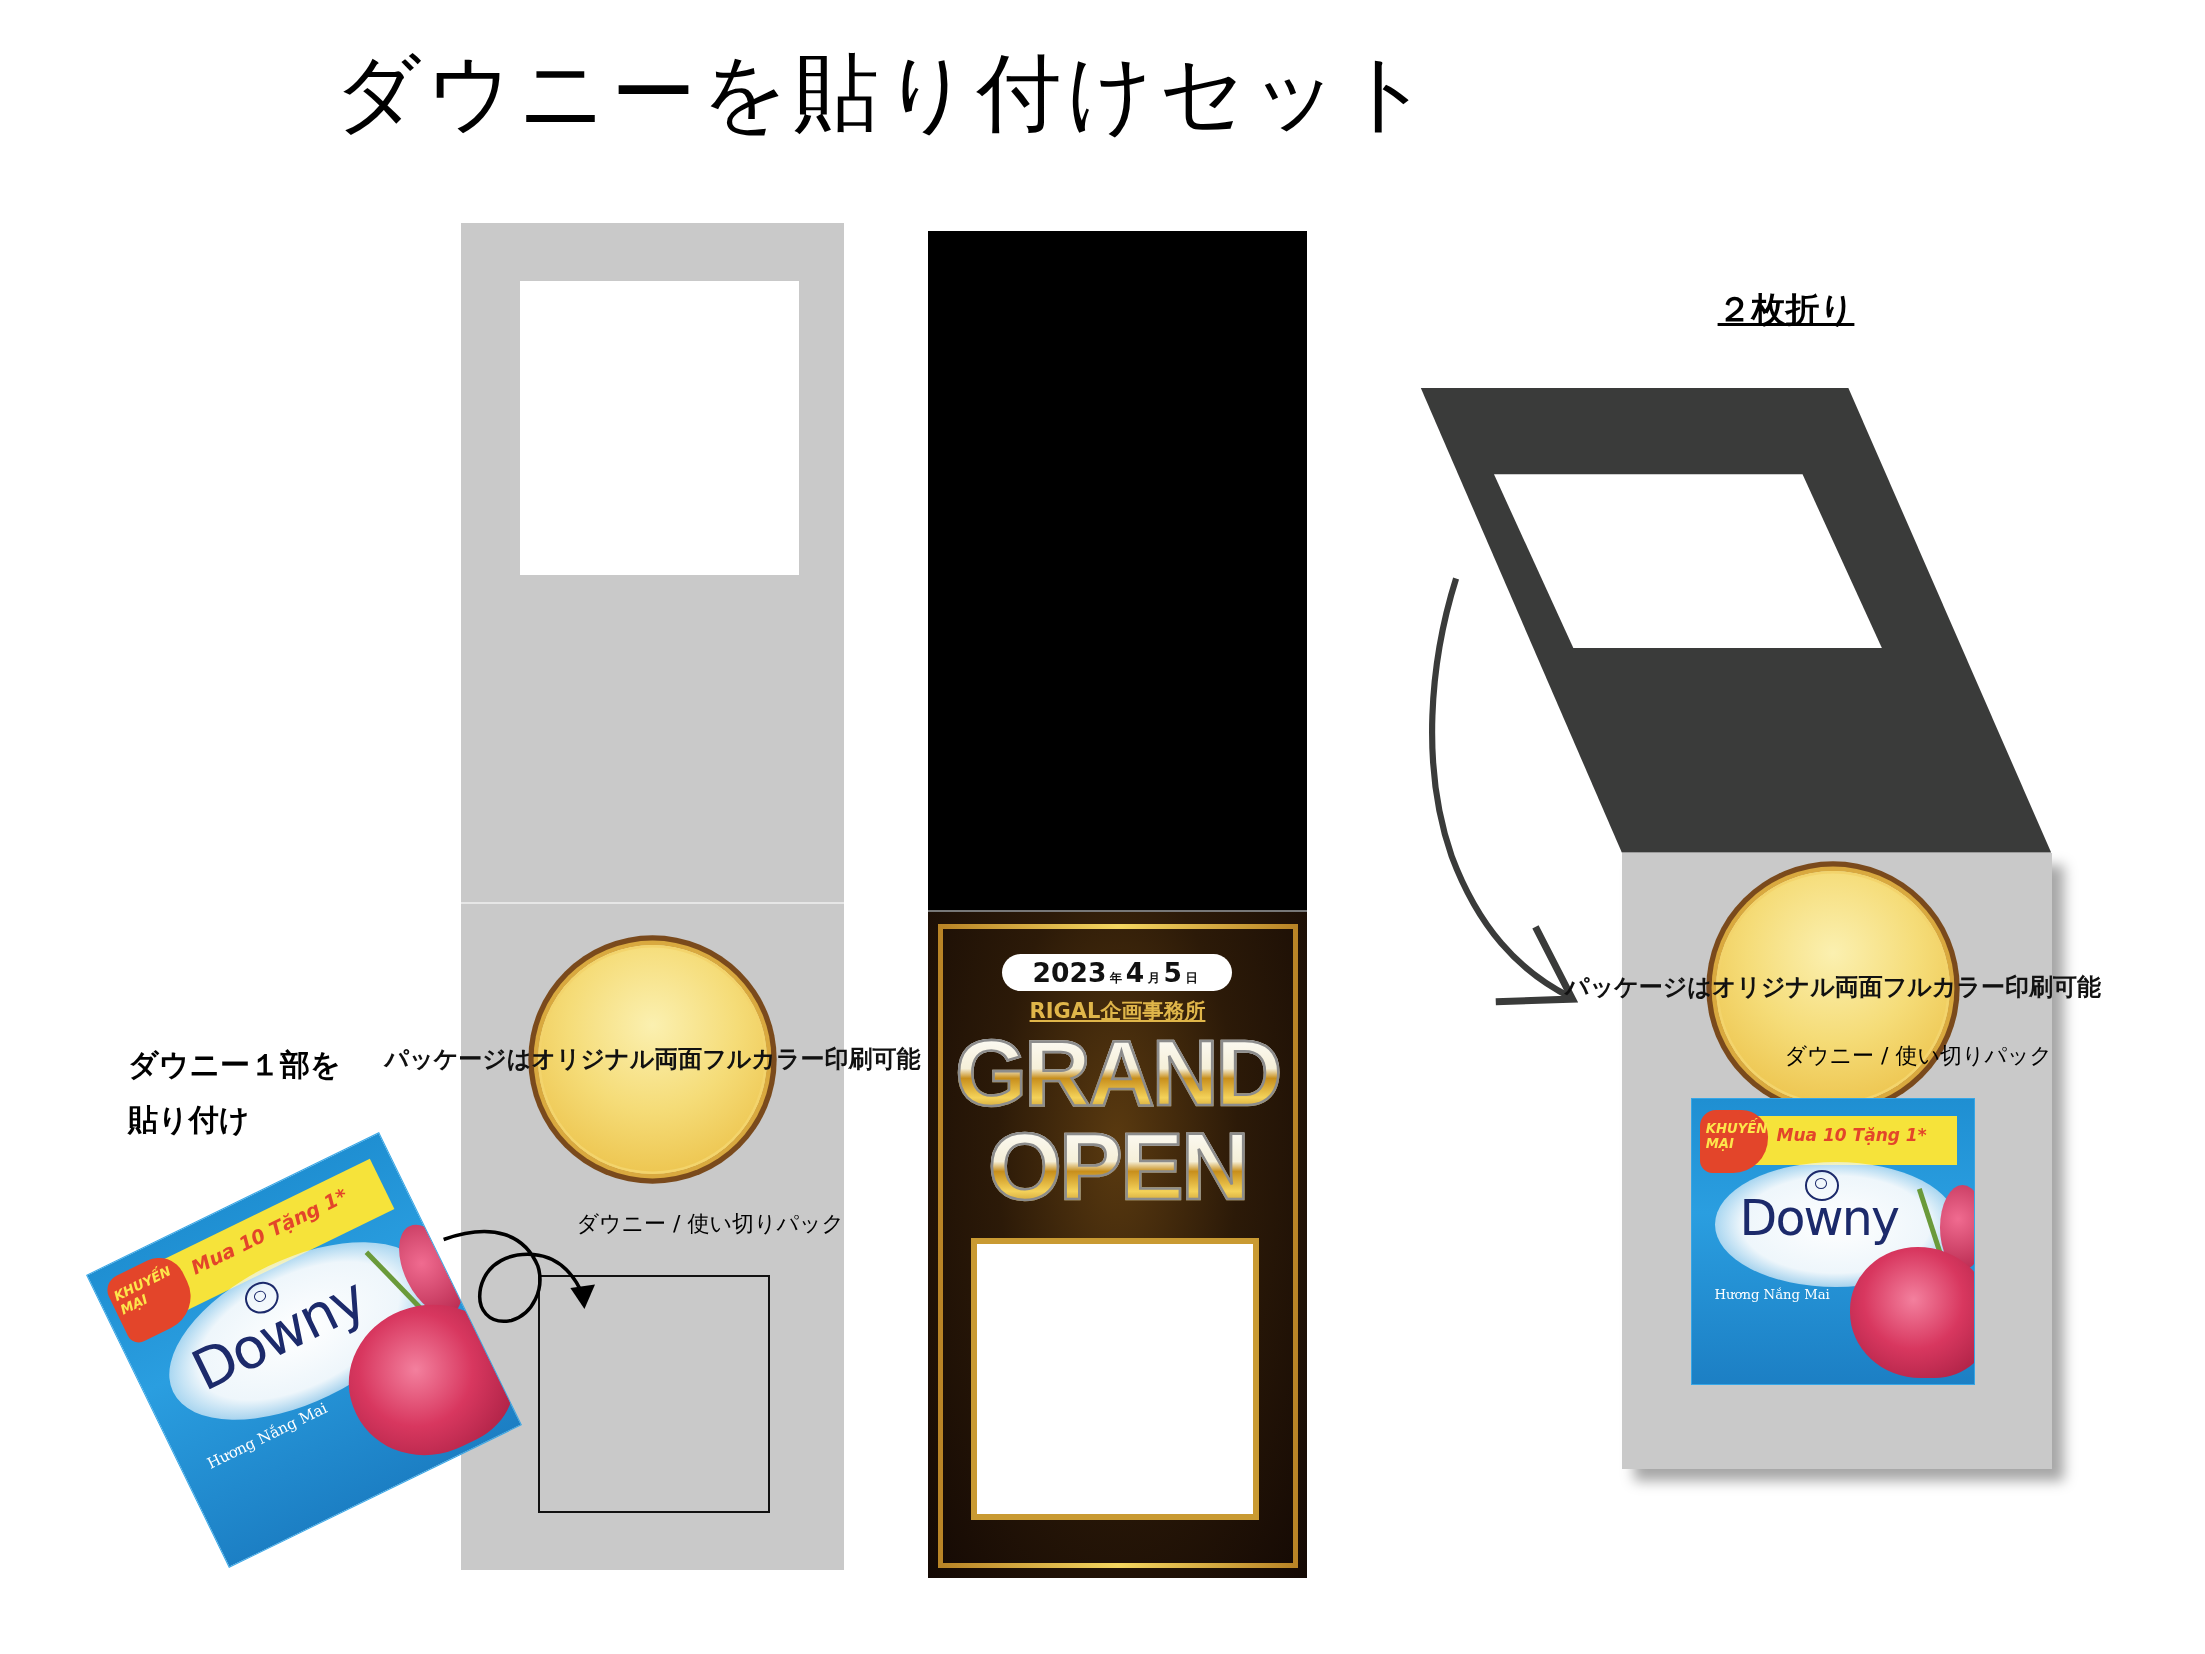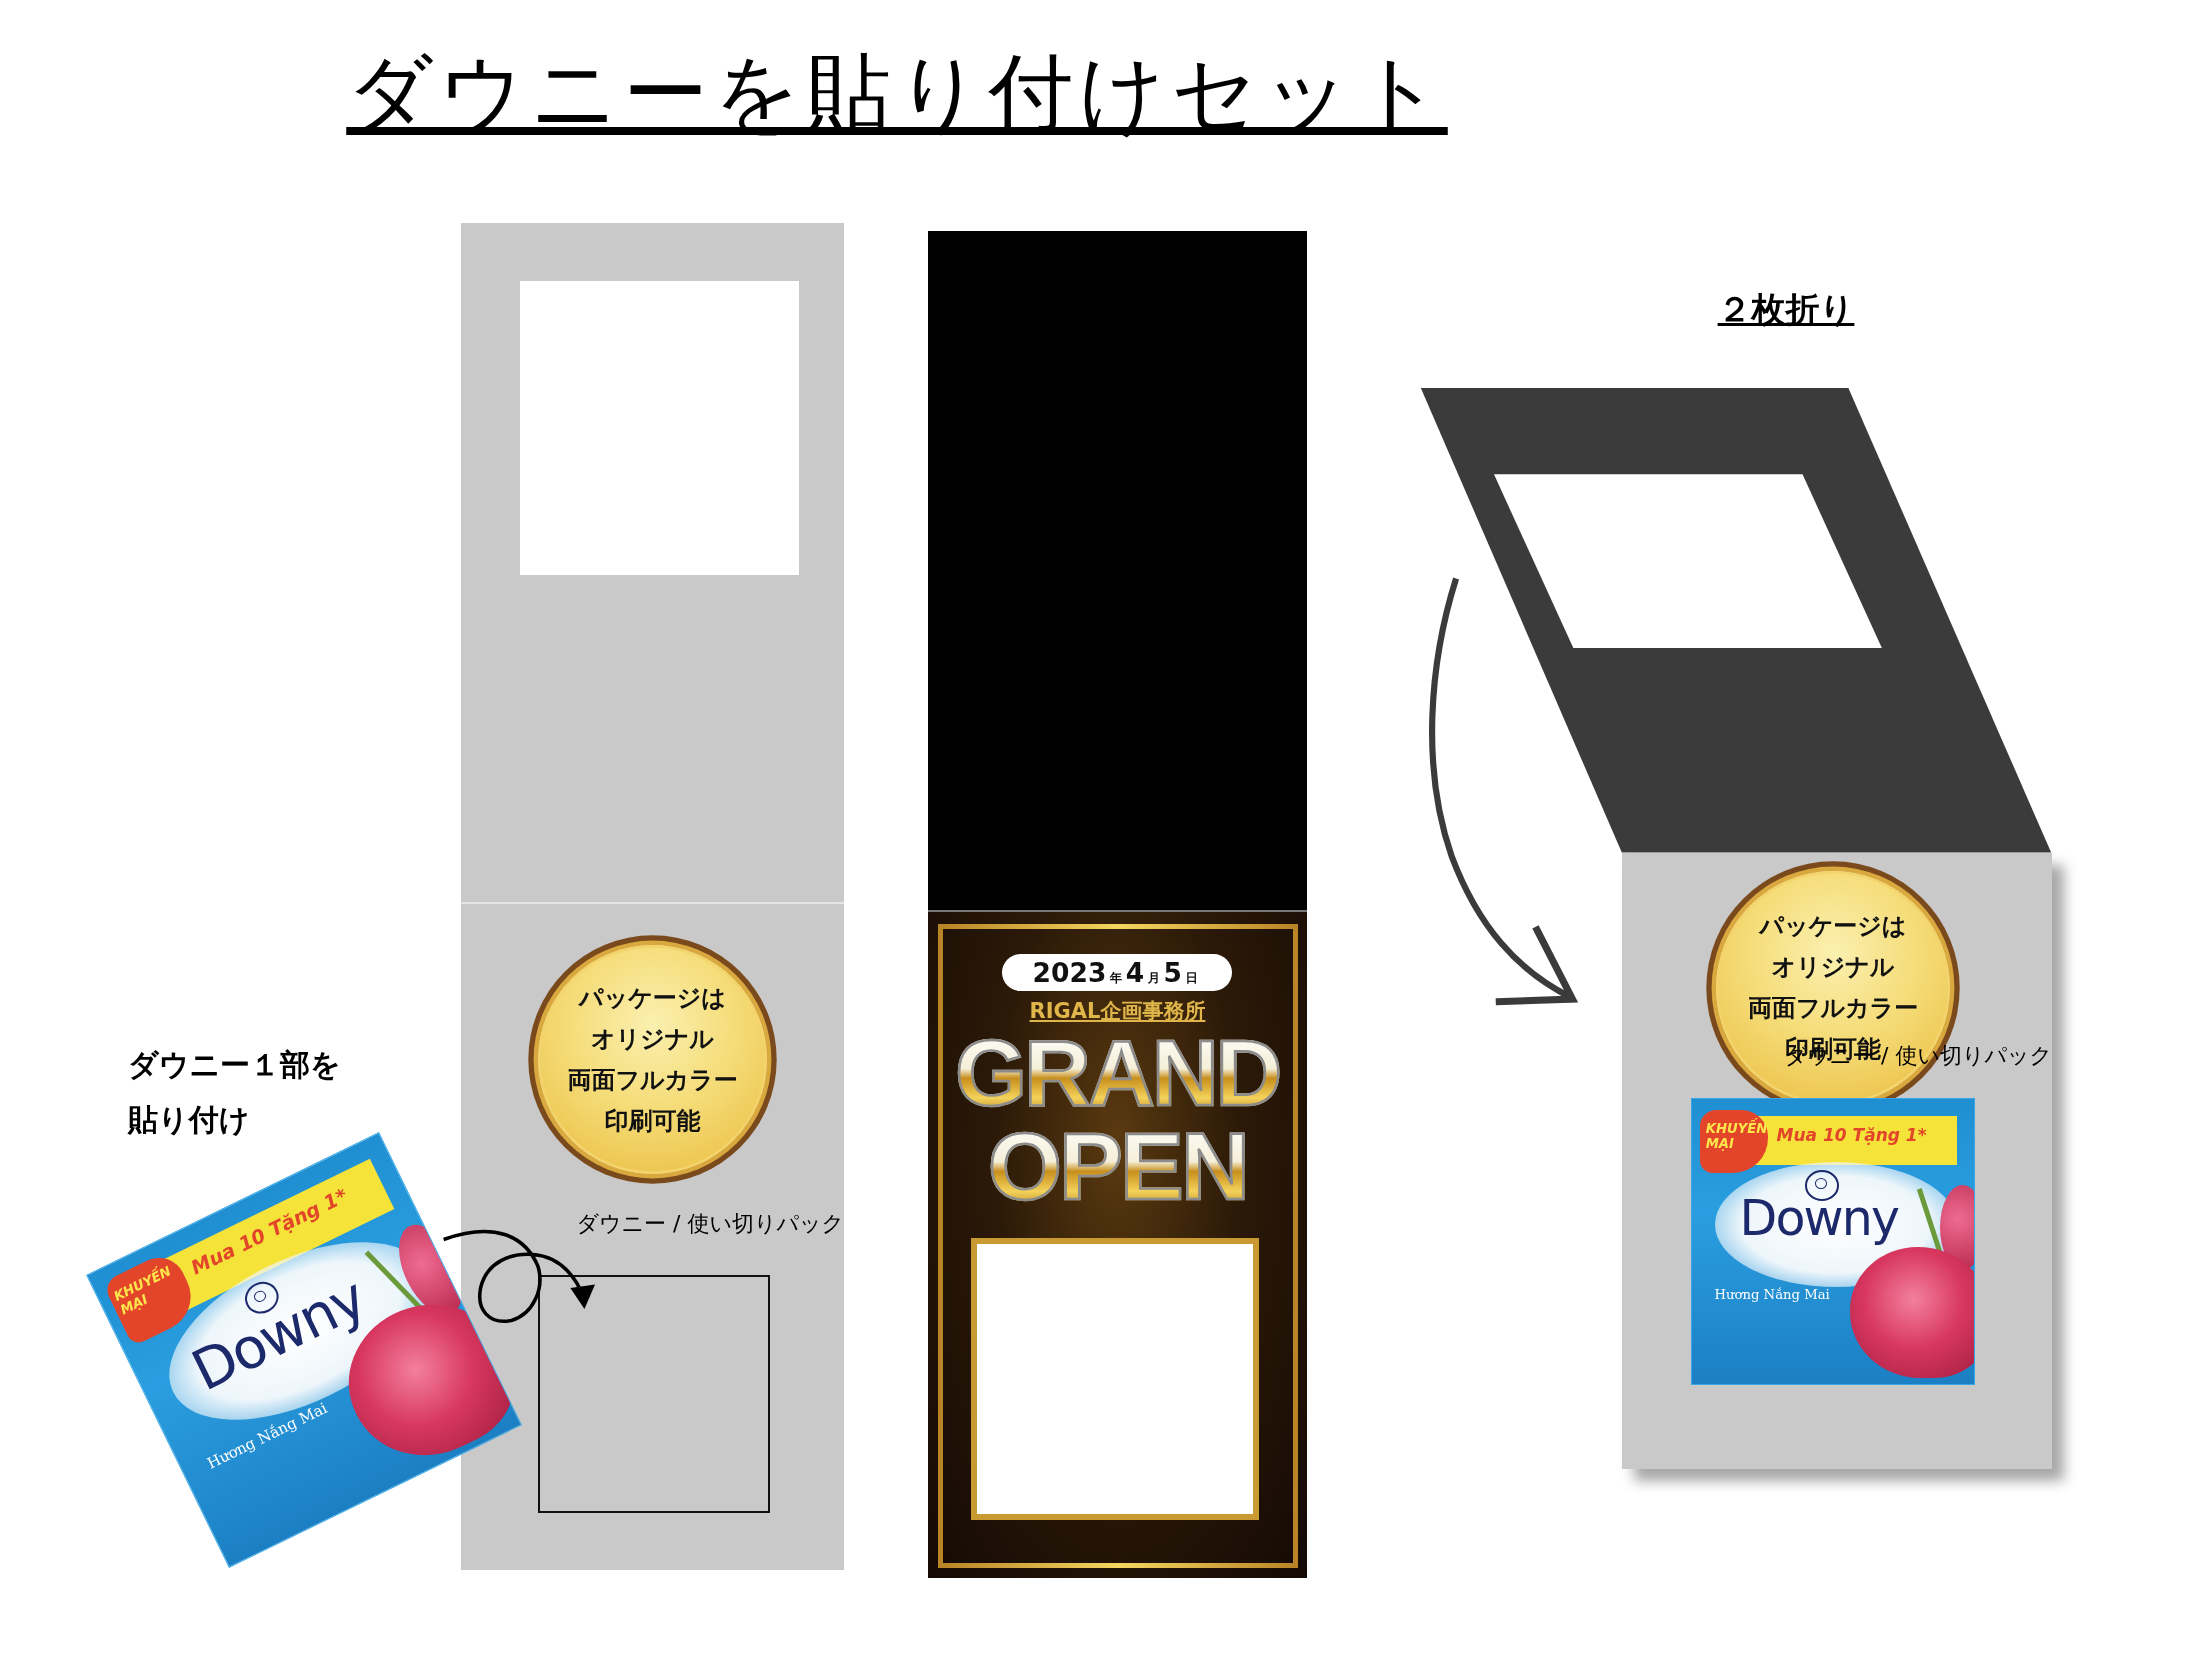--- a/index.html
+++ b/index.html
@@ -1,27 +1,27 @@
 <!DOCTYPE html>
 <html style="font-size:14px"><head>
 <meta charset="utf-8">
 <style>
   html,body{margin:0;padding:0;background:#fff;}
   body{width:2206px;height:1654px;position:relative;overflow:hidden;font-family:"DejaVu Sans","Liberation Sans",sans-serif;color:#000;}
   .abs{position:absolute;}
-  .title{left:12px;width:1770px;top:40px;text-align:center;font-size:85px;font-weight:300;letter-spacing:5.3px;line-height:106px;font-family:"DejaVu Sans",sans-serif;text-decoration:underline;}
+  .title{left:0;width:1770px;top:40px;text-align:center;font-size:85px;font-weight:300;letter-spacing:5.3px;line-height:106px;font-family:"DejaVu Sans",sans-serif;}
   
   .panel-gray{background:#c9c9c9;}
   .left-panel{left:461px;top:223px;width:383px;height:1347px;}
   .fold-line{position:absolute;left:0;width:100%;height:1.8px;background:#e6e6e6;}
   .window{background:#fff;}
   .badge{border-radius:50%;
     background:radial-gradient(circle at 50% 35%,#fbf0b0 0%,#f5dc78 45%,#e9b93a 100%);
     box-shadow:0 0 0 4.4px #d9a93f, 0 0 0 9.7px #7a4a1c, inset 0 0 0 2.6px #f3d46c;
-    display:flex;flex-direction:column;align-items:center;justify-content:center;}
+    display:flex;align-items:center;justify-content:center;}
   .badge span{font-weight:bold;font-size:24px;line-height:41px;color:#111;white-space:nowrap;}
   .caption{font-size:22px;text-align:right;white-space:nowrap;}
   .outline-box{border:2.6px solid #111;box-sizing:border-box;}
   .side-label{font-weight:bold;font-size:30px;line-height:55px;white-space:nowrap;}
   
   .pack{background:linear-gradient(180deg,#1f8fd2 0%,#2a9ee0 40%,#1c7fc4 100%);overflow:hidden;border:1.8px solid #36a6e6;box-sizing:border-box;}
   .pack .banner{position:absolute;left:8%;top:6%;width:86%;height:17%;background:#f6e33a;}
   .pack .promo-red{position:absolute;left:3%;top:4%;width:24%;height:22%;background:#e3452a;border-radius:16px 26.5px 35px 12.4px;color:#fde64b;font-weight:bold;font-style:italic;font-size:13.2px;line-height:15px;padding:10.6px 5.3px;box-sizing:border-box;}
   .pack .promo-text{position:absolute;left:30%;top:9%;color:#e3452a;font-weight:bold;font-style:italic;font-size:19.4px;white-space:nowrap;}
   .pack .oval{position:absolute;left:8%;top:22%;width:86%;height:44%;border-radius:50%;background:radial-gradient(ellipse at center,#ffffff 0%,#eef6fb 55%,rgba(220,238,250,0) 100%);}

